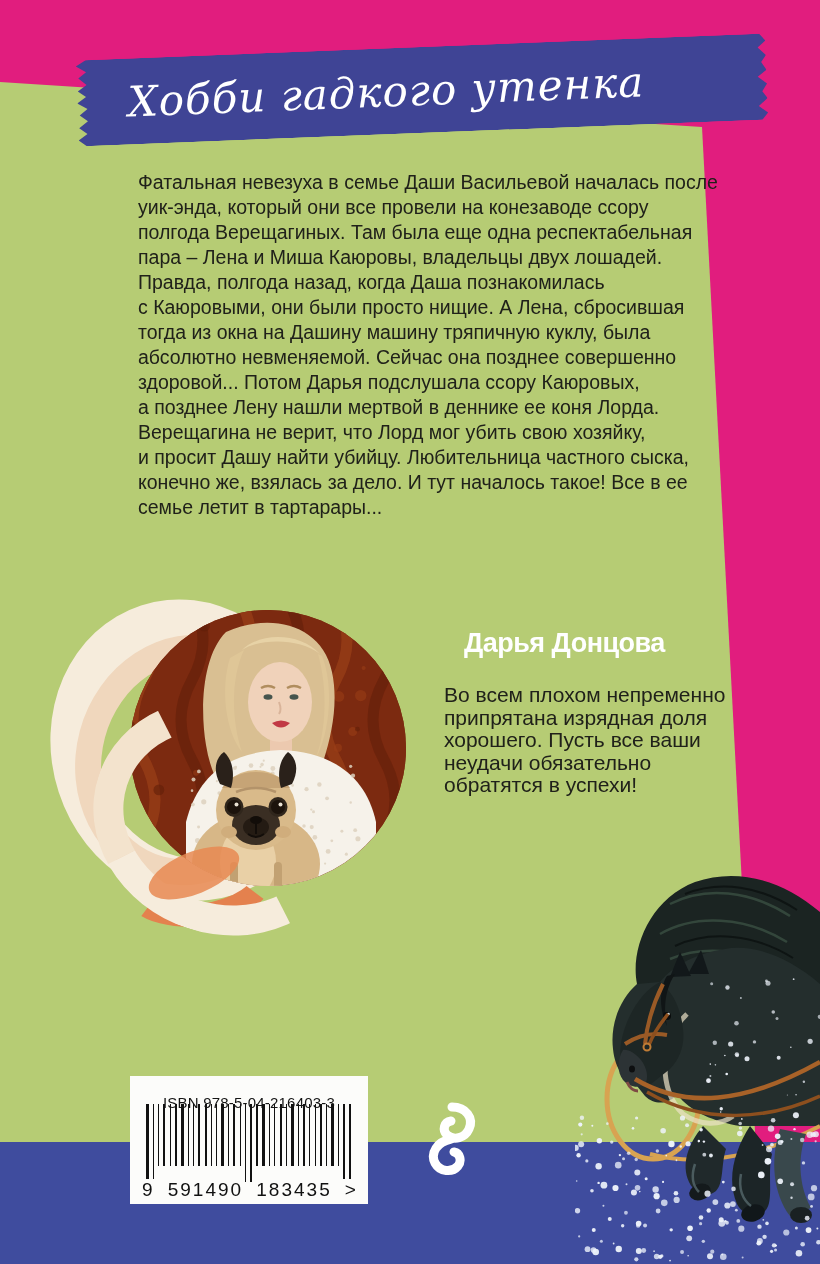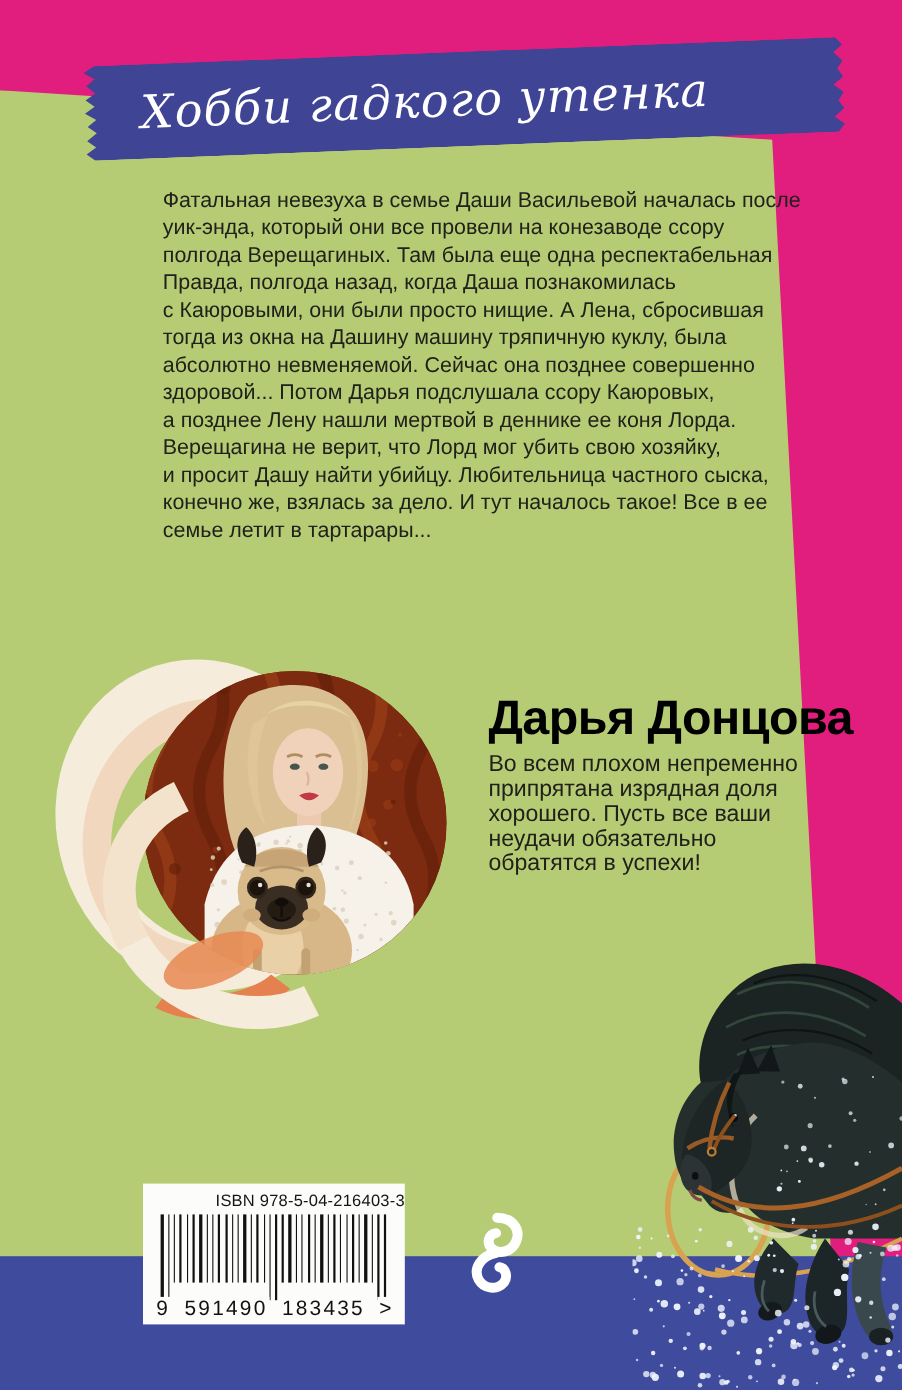--- a/index.html
+++ b/index.html
@@ -27,28 +27,28 @@
     display:flex;align-items:center;justify-content:center;
     clip-path:polygon(10px 0,calc(100% - 6px) 0,100% 8%,calc(100% - 8px) 16%,100% 25%,calc(100% - 5px) 33%,100% 42%,calc(100% - 9px) 50%,100% 58%,calc(100% - 5px) 67%,100% 75%,calc(100% - 9px) 84%,100% 92%,calc(100% - 6px) 100%,8px 100%,0 93%,9px 86%,1px 79%,10px 71%,2px 64%,10px 57%,0 50%,9px 43%,1px 36%,10px 29%,2px 21%,10px 14%,0 7%);
   }
   .ribbon .title{
     color:#fff;font-family:"DejaVu Serif",serif;font-style:italic;
     font-size:42px;letter-spacing:1px;white-space:nowrap;
     transform:translateX(-36px);
   }
   
   .blurb{
-    position:absolute;left:148px;top:170px;width:560px;
+    position:absolute;left:138px;top:170px;width:560px;
     color:var(--text,#20211a);font-size:19.5px;line-height:25px;
   }
   .blurb div{white-space:nowrap;}
   
   .author-name{
-    position:absolute;left:444px;top:628px;
-    color:#000000;font-size:44px;font-weight:bold;letter-spacing:-0.5px;white-space:nowrap;
+    position:absolute;left:464px;top:628px;
+    color:#ffffff;font-size:27px;font-weight:bold;letter-spacing:-0.5px;white-space:nowrap;
   }
   .quote{
     position:absolute;left:444px;top:684px;
     color:var(--text,#20211a);font-size:21px;line-height:22.6px;
   }
   .quote div{white-space:nowrap;}
   
   .swirl-a{position:absolute;left:52px;top:598px;width:272px;height:304px;border-radius:50%;
     border:42px solid #f6ecdc;transform:rotate(-18deg);box-sizing:border-box;}
   .swirl-b{position:absolute;left:76px;top:634px;width:226px;height:252px;border-radius:50%;
@@ -62,21 +62,21 @@
   .swirl-front{position:absolute;left:92px;top:700px;width:264px;height:234px;border-radius:50%;
     border:30px solid transparent;border-bottom-color:#f6ecdc;border-left-color:#f3e3cd;
     transform:rotate(18deg);box-sizing:border-box;pointer-events:none;}
   .swirl-front2{position:absolute;left:146px;top:852px;width:96px;height:42px;border-radius:50%;
     background:#e78a52;transform:rotate(-22deg);opacity:.85;}
   
   .barcode-box{
     position:absolute;left:130px;top:1076px;width:238px;height:128px;
     background:#fcfcfa;
   }
-  .isbn-label{margin-top:7px;text-align:right;font-size:15px;color:#151515;letter-spacing:0.2px;}
+  .isbn-label{margin-top:18px;text-align:center;font-size:15px;color:#151515;letter-spacing:0.2px;}
   .bars{position:absolute;left:16px;right:16px;top:28px;height:78px;
     display:flex;justify-content:space-between;align-items:flex-start;}
   .bars i{display:block;background:#111;height:62px;}
   .bars i.tall{height:78px;}
   .barcode-digits{
     position:absolute;left:10px;right:8px;bottom:3px;display:flex;justify-content:space-between;
     font-size:19px;color:#111;background:transparent;
   }
   .barcode-digits span{background:#fcfcfa;padding:0 2px;letter-spacing:2px;}
   
@@ -93,20 +93,21 @@
   <div class="bottom-band"></div>
 
   <div class="ribbon">
     <span class="title">Хобби гадкого утенка</span>
   </div>
 
   <div class="blurb">
     <div>Фатальная невезуха в семье Даши Васильевой началась после</div>
     <div>уик-энда, который они все провели на конезаводе ссору</div>
     <div>полгода Верещагиных. Там была еще одна респектабельная</div>
+    <div>пара – Лена и Миша Каюровы, владельцы двух лошадей.</div>
     <div>Правда, полгода назад, когда Даша познакомилась</div>
     <div>с Каюровыми, они были просто нищие. А Лена, сбросившая</div>
     <div>тогда из окна на Дашину машину тряпичную куклу, была</div>
     <div>абсолютно невменяемой. Сейчас она позднее совершенно</div>
     <div>здоровой... Потом Дарья подслушала ссору Каюровых,</div>
     <div>а позднее Лену нашли мертвой в деннике ее коня Лорда.</div>
     <div>Верещагина не верит, что Лорд мог убить свою хозяйку,</div>
     <div>и просит Дашу найти убийцу. Любительница частного сыска,</div>
     <div>конечно же, взялась за дело. И тут началось такое! Все в ее</div>
     <div>семье летит в тартарары...</div>

